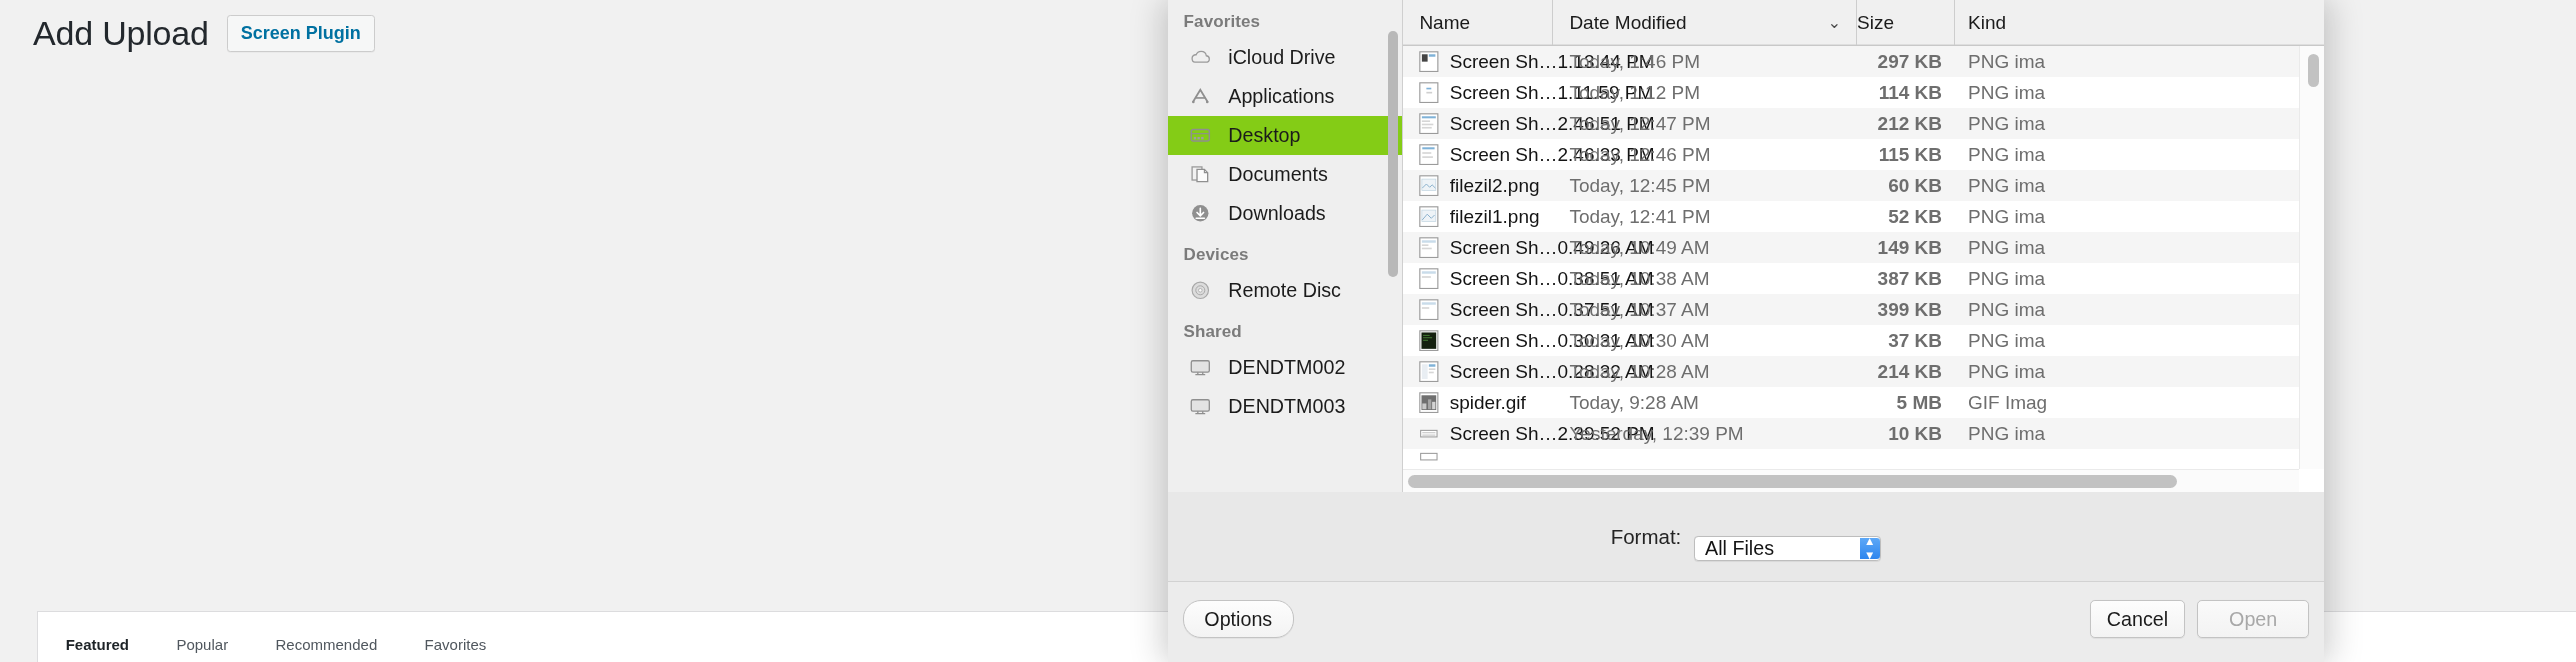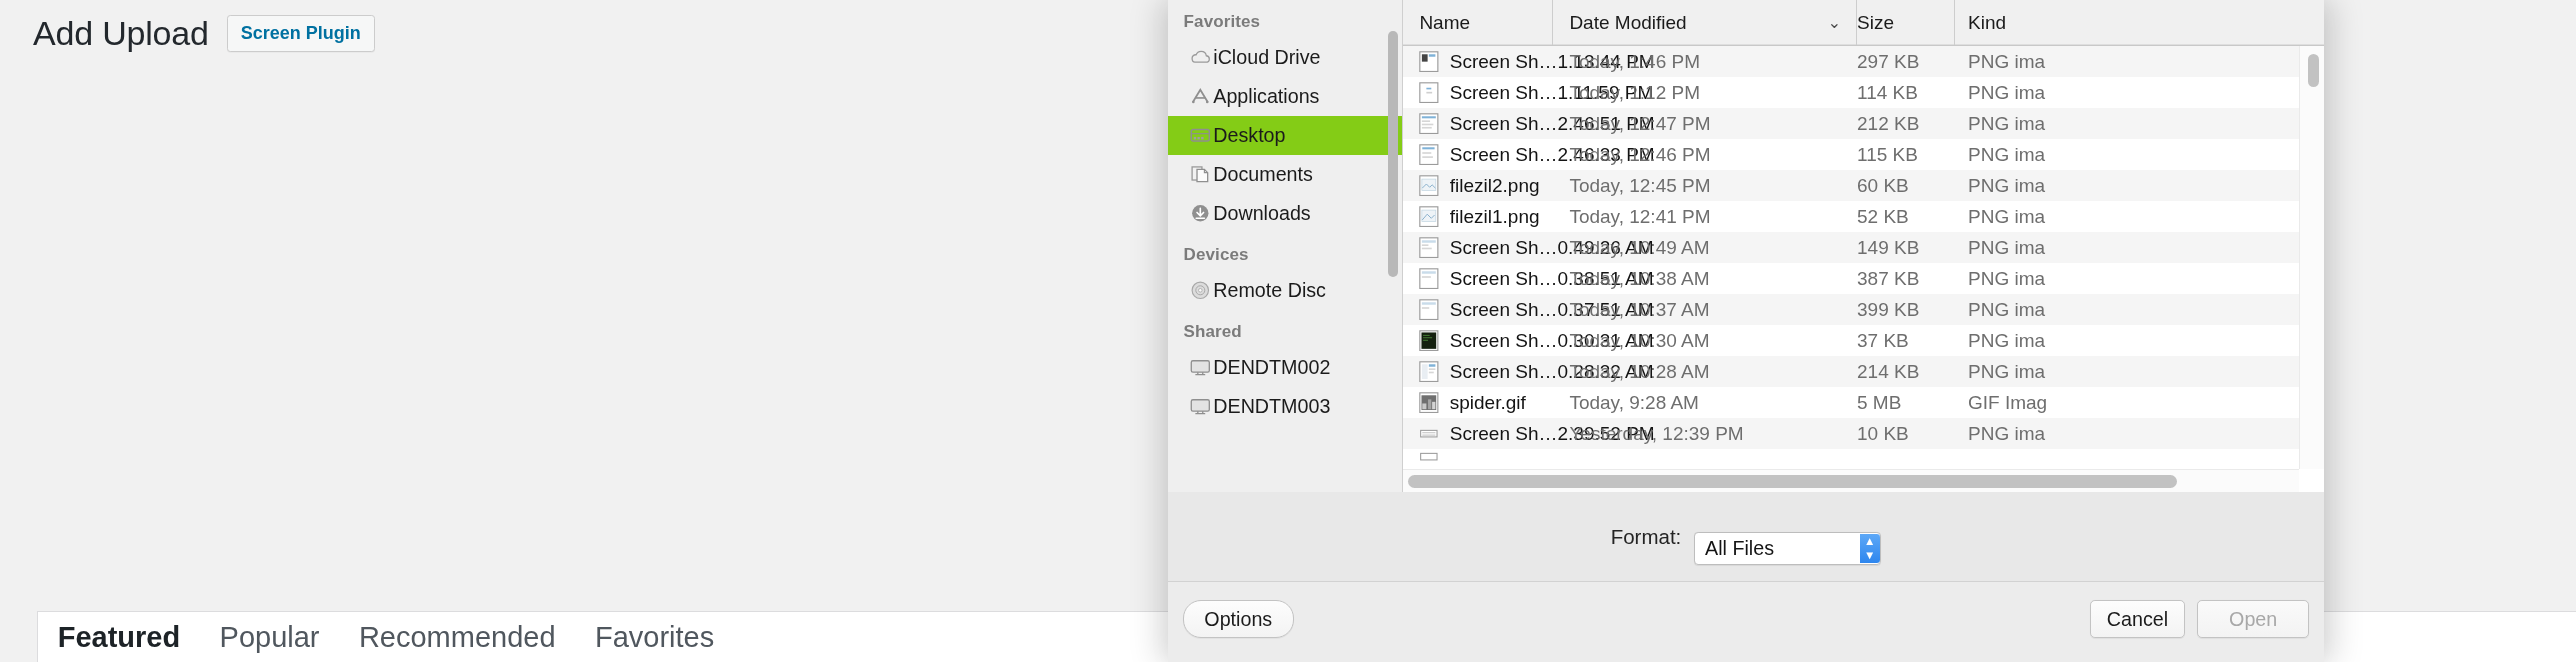--- a/index.html
+++ b/index.html
@@ -36,21 +36,21 @@
   #plugin-card {
     position:absolute; left:37px; top:611px; right:0; height:52px;
     background:#ffffff; border:0.8px solid #dcdcde; border-bottom:none;
     border-right:none;
   }
   #plugin-tabs {
     display:flex; align-items:flex-end; gap:0; height:100%;
     padding:0 0 11.5px 0;
   }
   #plugin-tabs .tab {
-    font-size:29px; color:#50575e; padding:0 19.7px; cursor:pointer; line-height:1;
+    font-size:15px; color:#50575e; padding:0 19.7px; cursor:pointer; line-height:1;margin-left:8px;
   }
   #plugin-tabs .tab.active { color:#1d2327; font-weight:600; }
 
   
   #open-dialog {
     position:absolute; left:1168px; top:0; width:1156px; height:663px;
     background:#ececec;
     box-shadow:-11.5px 0 28px rgba(0,0,0,.13), 11.5px 0 28px rgba(0,0,0,.13);
     display:flex; flex-direction:column;
     font-size:0;
@@ -61,21 +61,21 @@
   
   #sidebar {
     width:235px; background:#efefef; border-right:0.8px solid #cfcfcf;
     position:relative; overflow:hidden; flex:none;
   }
   .sb-group-title {
     font-size:17px; font-weight:bold; color:#7b7b7b;
     padding:11.5px 0 6.6px 15.6px; letter-spacing:0.1px;
   }
   .sb-item {
-    display:flex; align-items:center; gap:1px;
+    display:flex; align-items:center; gap:16px;
     height:39px; padding-left:19.7px; cursor:pointer;
   }
   .sb-item.selected { background:#84cc16; }
   .sb-label { font-size:19.7px; color:#1b1b1b; white-space:nowrap; }
   .sb-icon { width:24.6px; height:24.6px; flex:none; display:block; }
 
   #sidebar-scrollbar {
     position:absolute; right:4.1px; top:9.8px; width:9.8px; height:473px;
   }
   #sidebar-thumb {
@@ -102,21 +102,21 @@
   .h-size { width:98px; padding-right:13px; }
   .h-kind { flex:1; padding-left:13px; }
   .sort-chevron { font-size:16.4px; color:#4a4a4a; }
 
   #rows { position:relative; }
   .row { display:flex; align-items:center; height:31px; cursor:default; }
   .row.odd  { background:#f5f5f5; }
   .row.even { background:#ffffff; }
   .c-name { width:150px; padding-left:16.4px; display:flex; align-items:center; gap:10.7px; }
   .c-date { width:304px; padding-left:16.4px; }
-  .c-size { width:98px; text-align:left; padding-right:13px; }
+  .c-size { width:98px; text-align:right; padding-right:13px;font-weight:bold; }
   .c-kind { flex:1; padding-left:13px; overflow:hidden; white-space:nowrap; }
   .fname { font-size:19px; color:#141414; white-space:nowrap; }
   .meta  { font-size:19px; color:#6e6e6e; white-space:nowrap; }
   .fileicon { width:19.7px; height:21.3px; flex:none; display:block; }
 
   #row-clipped { height:14.8px; overflow:hidden; }
 
   #vscroll {
     position:absolute; right:0; top:46px; width:24.6px; bottom:23px;
     background:#fbfbfb; border-left:0.8px solid #eaeaea;
@@ -135,21 +135,21 @@
   }
 
   
   #format-area {
     height:90px; background:#e8e8e8;
     display:flex; align-items:center; justify-content:center;
     border-bottom:0.8px solid #d2d2d2;
   }
   #format-label { font-size:20.5px; color:#242424; margin-right:13px; }
   #format-select {
-    width:187px; height:33px; background:#ffffff;
+    width:187px; height:25px; background:#ffffff;
     border:0.8px solid #bdbdbd; border-radius:4.1px;
     display:flex; align-items:center; position:relative;
     box-shadow:0 0.8px 0.8px rgba(0,0,0,.07);
     cursor:pointer;
     margin-top:24px;
   }
   #format-value { font-size:19.7px; color:#141414; padding-left:9.8px; }
   #format-stepper {
     position:absolute; right:0.8px; top:0.8px; bottom:0.8px; width:19.7px;
     background:linear-gradient(#5da8f7,#2e86ee);

